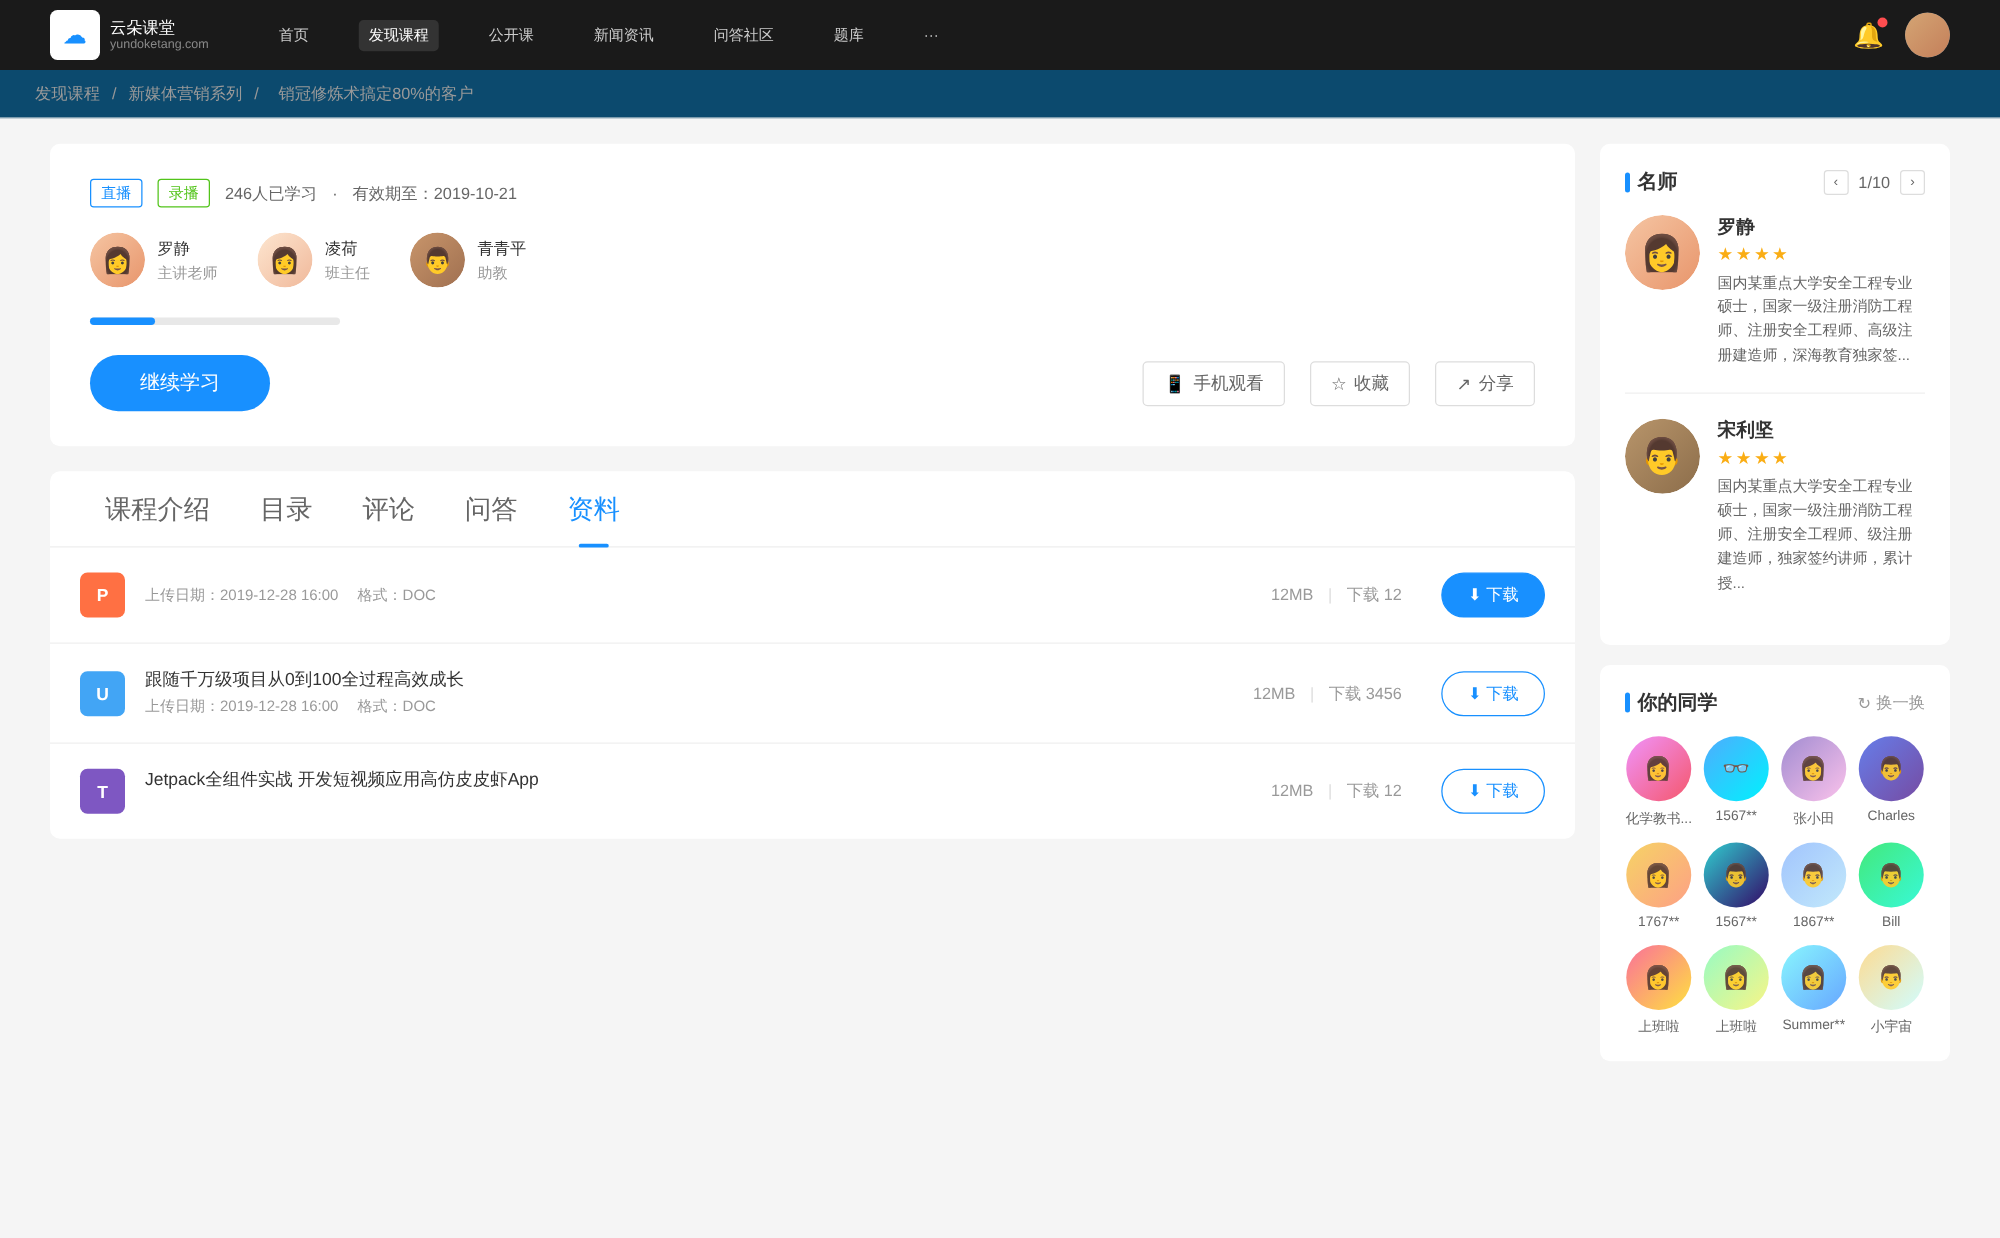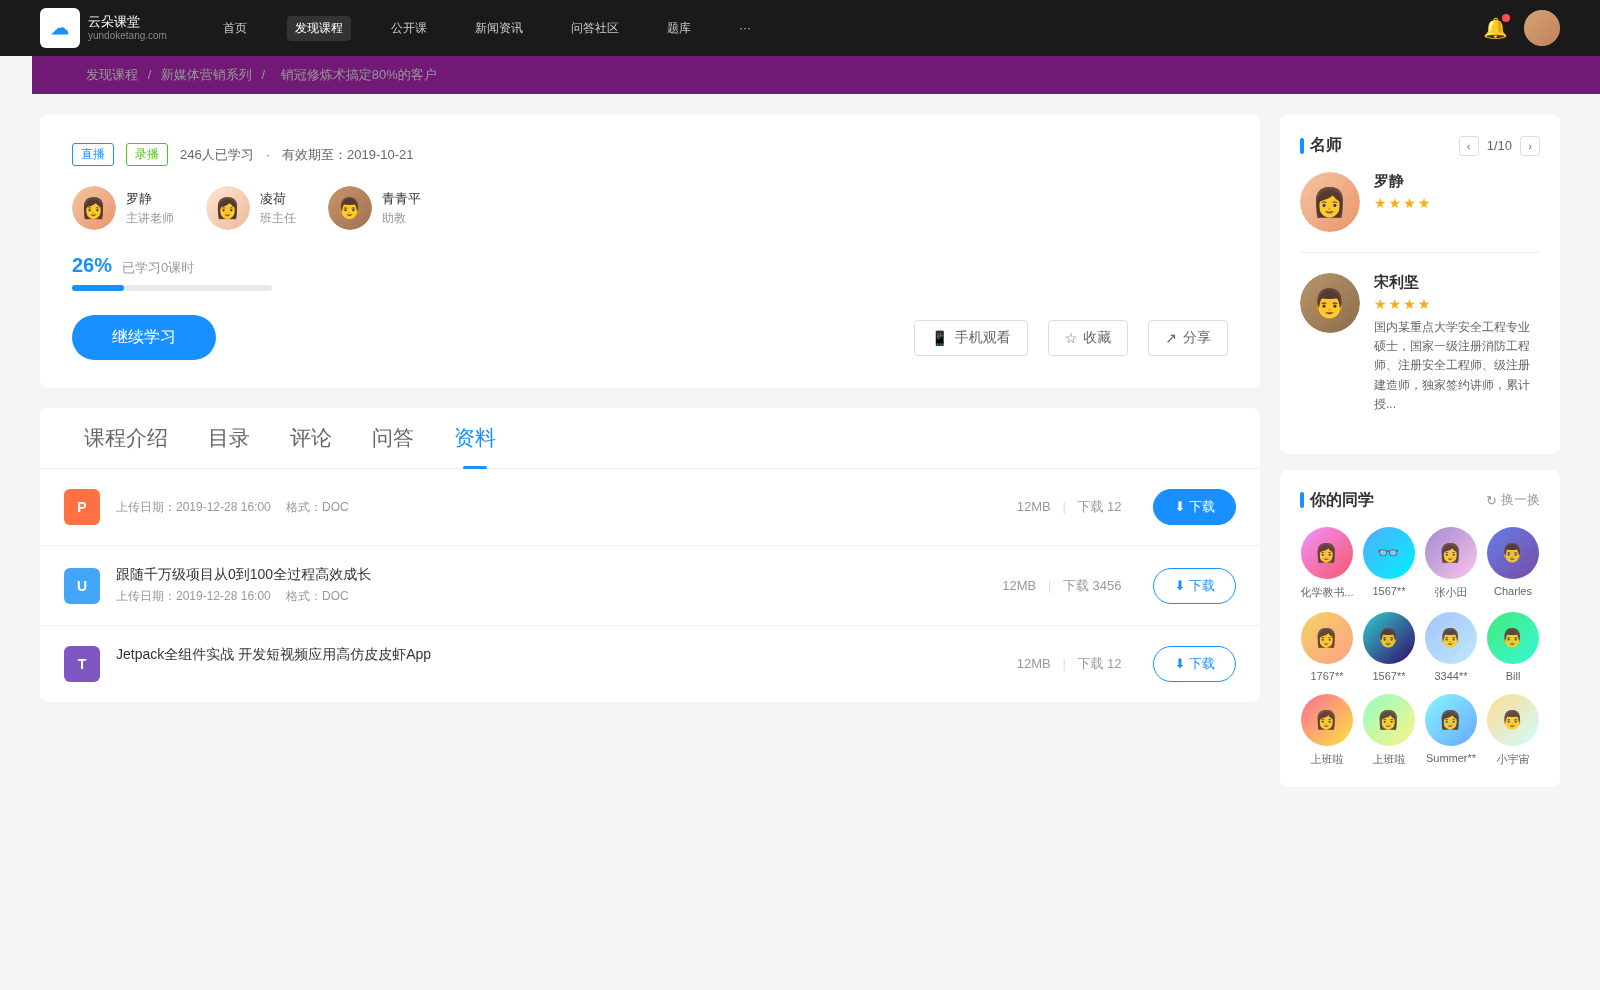--- a/index.html
+++ b/index.html
@@ -14,21 +14,21 @@
     .nav-item { color: #ccc; font-size: 12px; cursor: pointer; padding: 4px 8px; border-radius: 4px; white-space: nowrap; }
     .nav-item.active { color: #fff; background: #333; }
     .nav-right { margin-left: auto; display: flex; align-items: center; gap: 16px; }
     .nav-bell { position: relative; cursor: pointer; }
     .nav-bell-icon { font-size: 20px; color: #ccc; }
     .nav-bell-dot { position: absolute; top: -2px; right: -2px; width: 8px; height: 8px; background: #ff4d4f; border-radius: 50%; }
     .nav-avatar { width: 36px; height: 36px; border-radius: 50%; background: #888; overflow: hidden; cursor: pointer; }
     .nav-avatar-img { width: 100%; height: 100%; background: linear-gradient(135deg, #d4a574, #c47f5a); border-radius: 50%; }
 
     
-    .breadcrumb { background: #701a75; padding: 10px 54px; font-size: 13px; color: #999; border-bottom: 1px solid #eee; margin-left: 32px; }
+    .breadcrumb { background: #0c4a6e; padding: 10px 28px; font-size: 13px; color: #999; border-bottom: 1px solid #eee; }
     .breadcrumb a { color: #999; text-decoration: none; }
     .breadcrumb span { margin: 0 6px; }
 
     
     .main-layout { display: flex; gap: 20px; padding: 20px 40px; max-width: 1600px; margin: 0 auto; }
     .main-content { flex: 1; min-width: 0; }
     .sidebar { width: 280px; flex-shrink: 0; }
 
     
     .course-card { background: #fff; border-radius: 8px; padding: 28px 32px; margin-bottom: 20px; }
@@ -200,24 +200,20 @@
             <div style="width:100%;height:100%;background:linear-gradient(135deg,#c8956b,#a07050);border-radius:50%;display:flex;align-items:center;justify-content:center;font-size:20px;">👨</div>
           </div>
           <div class="teacher-info">
             <div class="teacher-name">青青平</div>
             <div class="teacher-role">助教</div>
           </div>
         </div>
       </div>
 
       <div class="progress-section">
-        <div class="progress-header">
-          <span class="progress-pct">26%</span>
-          <span class="progress-label">已学习0课时</span>
-        </div>
         <div class="progress-bar-bg">
           <div class="progress-bar-fill" style="width:26%"></div>
         </div>
       </div>
 
       <div class="course-actions">
         <button class="btn-continue">继续学习</button>
         <div class="action-btns">
           <div class="action-btn">
             <span>📱</span>
@@ -320,20 +316,21 @@
           <div style="width:100%;height:100%;background:linear-gradient(135deg,#f5c5a3,#e8956b);border-radius:50%;display:flex;align-items:center;justify-content:center;font-size:28px;">👩</div>
         </div>
         <div class="teacher-sidebar-info">
           <div class="teacher-sidebar-name">罗静</div>
           <div class="stars">
             <span class="star">★</span>
             <span class="star">★</span>
             <span class="star">★</span>
             <span class="star">★</span>
           </div>
+          <div class="teacher-sidebar-desc">国内某重点大学安全工程专业硕士，国家一级注册消防工程师、注册安全工程师、高级注册建造师，深海教育独家签...</div>
         </div>
       </div>
 
       <div class="teacher-divider"></div>
 
       <div class="teacher-sidebar-item">
         <div class="teacher-sidebar-avatar">
           <div style="width:100%;height:100%;background:linear-gradient(135deg,#b8956b,#8c6d4a);border-radius:50%;display:flex;align-items:center;justify-content:center;font-size:28px;">👨</div>
         </div>
         <div class="teacher-sidebar-info">
@@ -394,21 +391,21 @@
         <div class="classmate-item">
           <div class="classmate-avatar av-6">
               <div class="person-silhouette person-small">👨</div>
             </div>
           <span class="classmate-name">1567**</span>
         </div>
         <div class="classmate-item">
           <div class="classmate-avatar av-7">
               <div class="person-silhouette person-small">👨</div>
             </div>
-          <span class="classmate-name">3344**</span>
+          <span class="classmate-name">1867**</span>
         </div>
         <div class="classmate-item">
           <div class="classmate-avatar av-8">
               <div class="person-silhouette person-small">👨</div>
             </div>
           <span class="classmate-name">Bill</span>
         </div>
         <div class="classmate-item">
           <div class="classmate-avatar av-9">
               <div class="person-silhouette person-small">👩</div>

